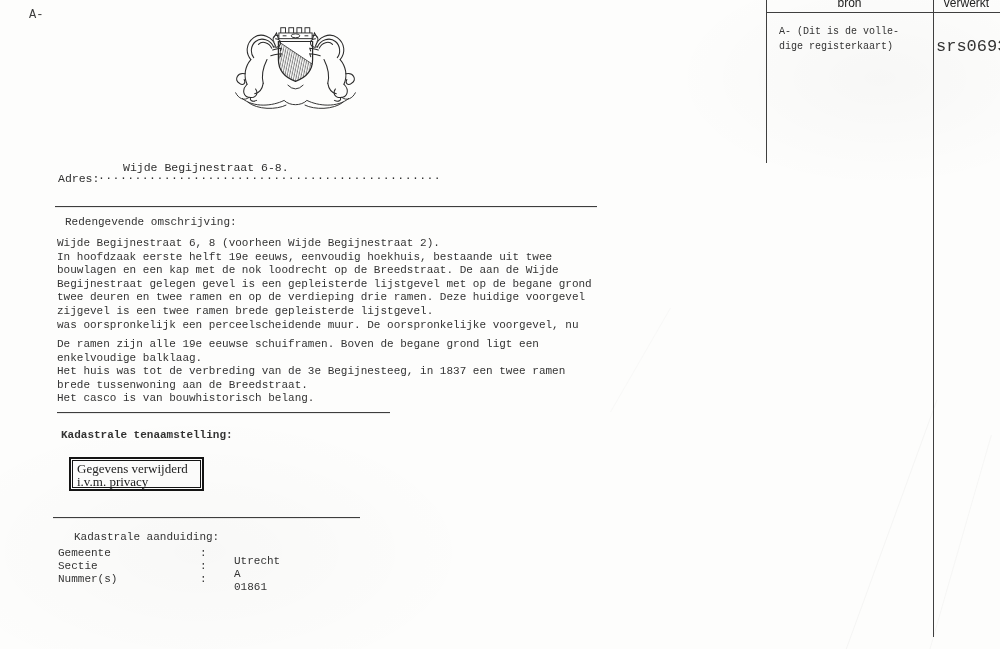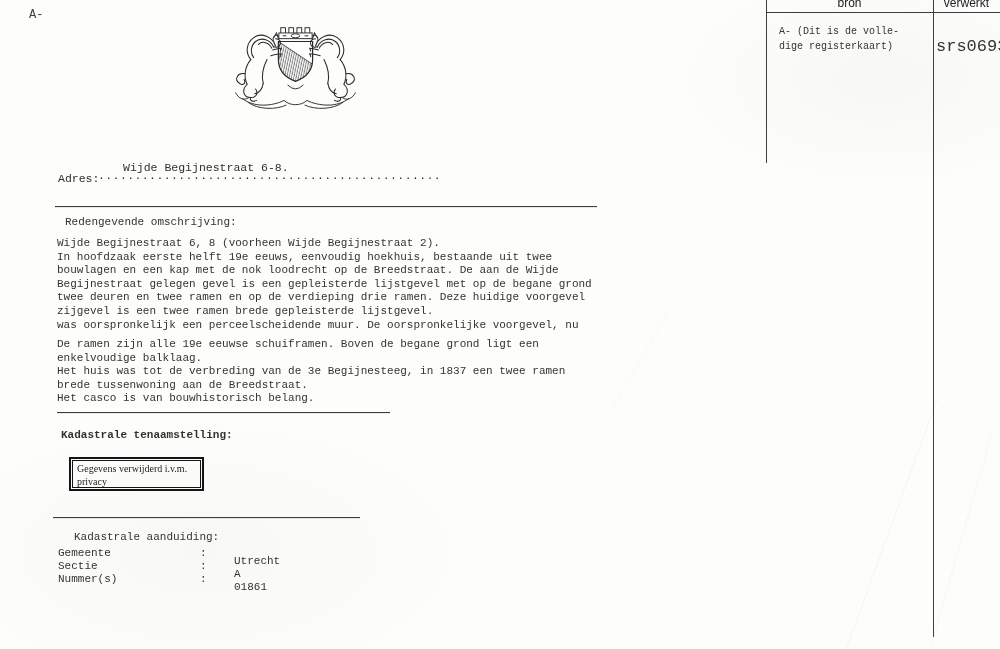--- a/index.html
+++ b/index.html
@@ -52,21 +52,21 @@
 
   
   .privacy-box {
     left: 72px; top: 460px;
     width: 122px; height: 22px;
     border: 1px solid #141414;
     outline: 2px solid #141414;
     outline-offset: 1px;
     padding: 2px 1px 2px 4px;
     font-family: "Liberation Serif", "DejaVu Serif", serif;
-    font-size: 10px; line-height: 12.5px;
+    font-size: 13px; line-height: 12.5px;
     color: #222;
     white-space: normal;
   }
 
   .heading-aanduiding { left: 58px; top: 531px; margin-left: 16px; }
   .kv-row { position: absolute; left: 58px; width: 400px; font-size: 11px; color: #333; }
   .kv-label { position: absolute; left: 0; white-space: pre; }
   .kv-colon { position: absolute; left: 142px; white-space: pre; }
   .kv-value { position: absolute; left: 176px; top: -4px; white-space: pre; margin-top: 12px; }
   .row-gemeente { top: 547px; }

